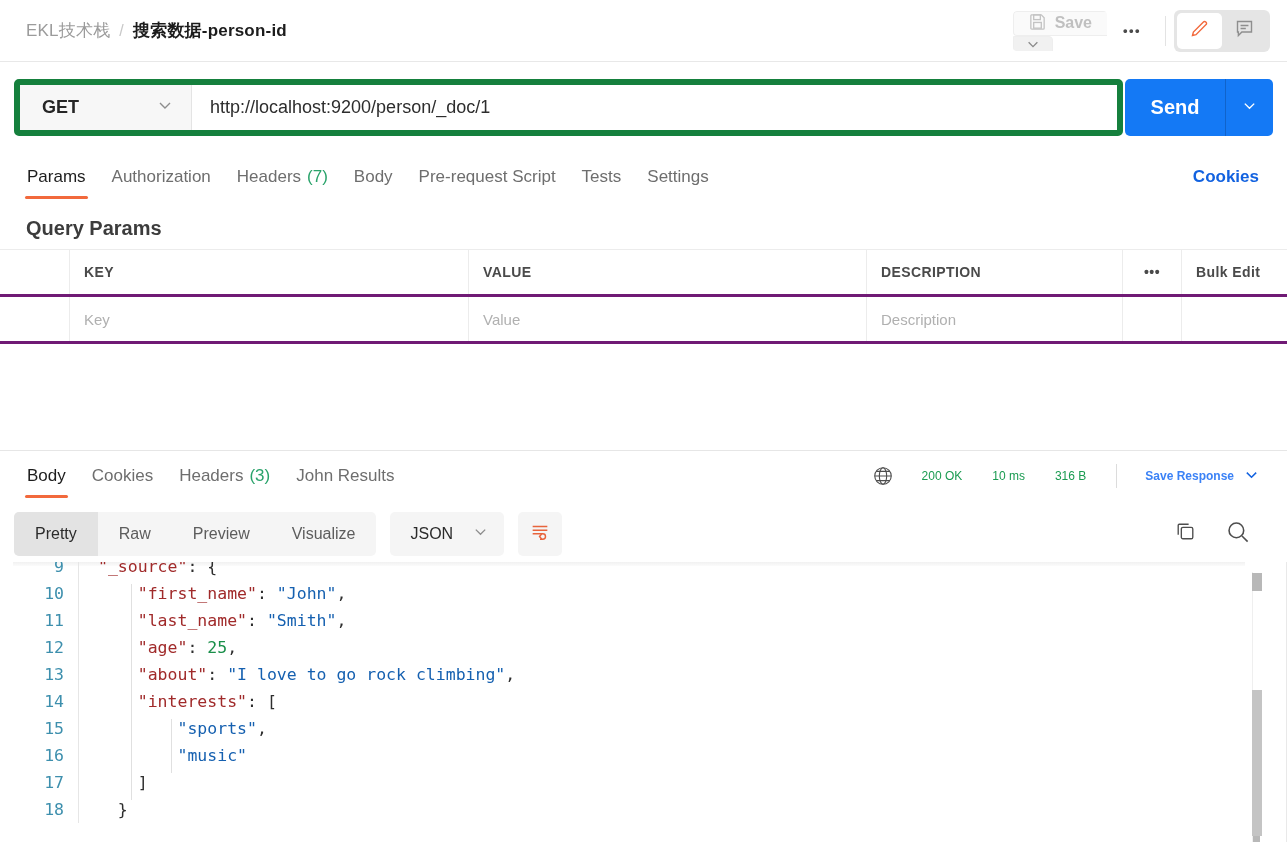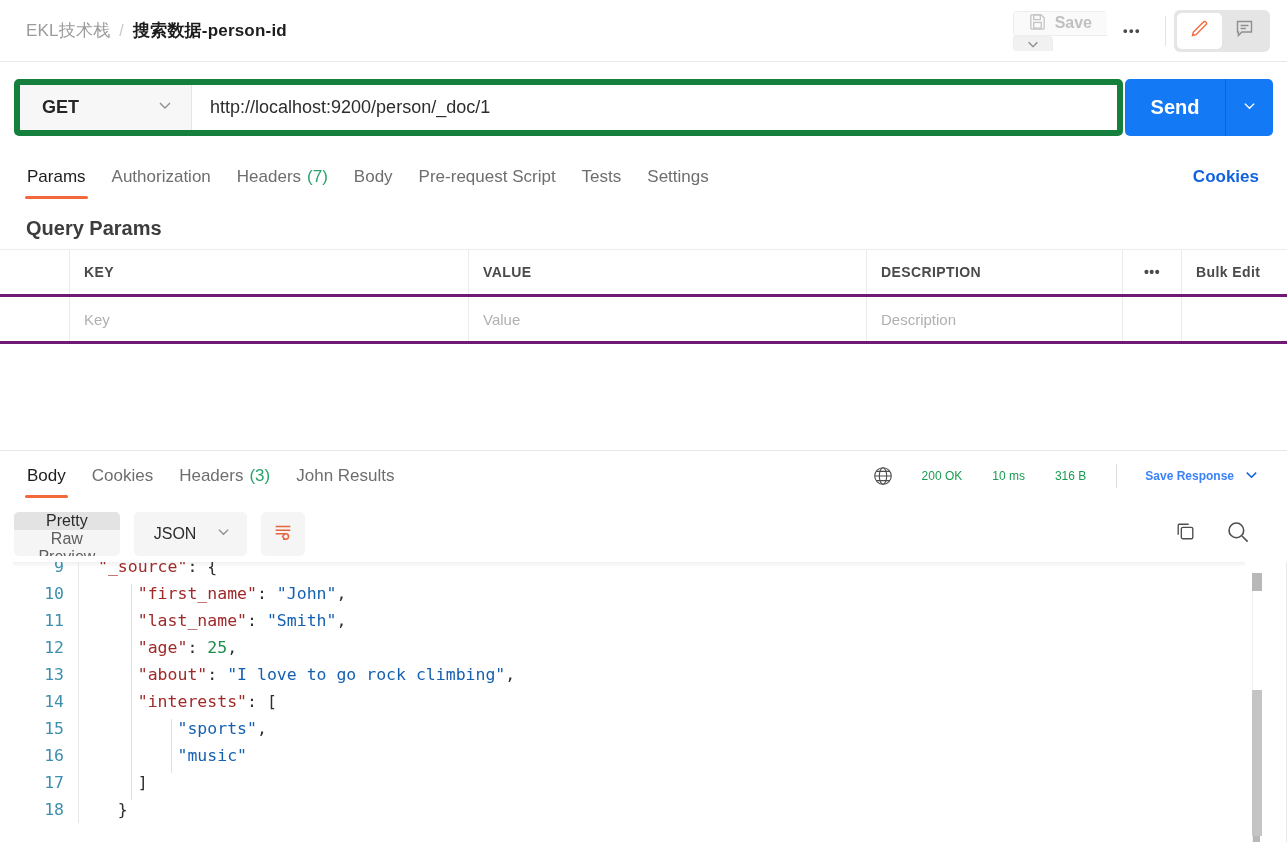--- a/index.html
+++ b/index.html
@@ -158,21 +158,21 @@
   .globe { margin-right: 16px; display: flex; align-items: center; }
   .stat { color: #1a9b51; margin-right: 18px; }
   .meta-sep { width: 1px; height: 24px; background: #dcdcdc; margin: 0 16px 0 0; }
   .save-resp { color: #3b82f6; font-weight: 700; display: flex; align-items: center; gap: 10px; }
 
   
   .viewbar {
     position: absolute; left: 0; top: 505px; width: 1287px; height: 57px;
     display: flex; align-items: center; padding: 0 14px;
   }
-  .segmented { display: flex; background: #f5f5f5; border-radius: 5px; height: 44px; overflow: hidden; flex-direction: column; }
+  .segmented { display: flex; background: #f5f5f5; border-radius: 5px; height: 44px; overflow: hidden; }
   .seg {
     display: flex; align-items: center; justify-content: center;
     padding: 0 21px; font-size: 16px; color: #5d5d5d;
   }
   .seg.active { background: #e3e3e3; color: #2b2b2b; }
   .fmt-select {
     margin-left: 14px; height: 44px; background: #f5f5f5; border-radius: 5px;
     display: flex; align-items: center; gap: 20px; padding: 0 16px 0 20px;
     font-size: 16px; color: #2b2b2b;
   }

